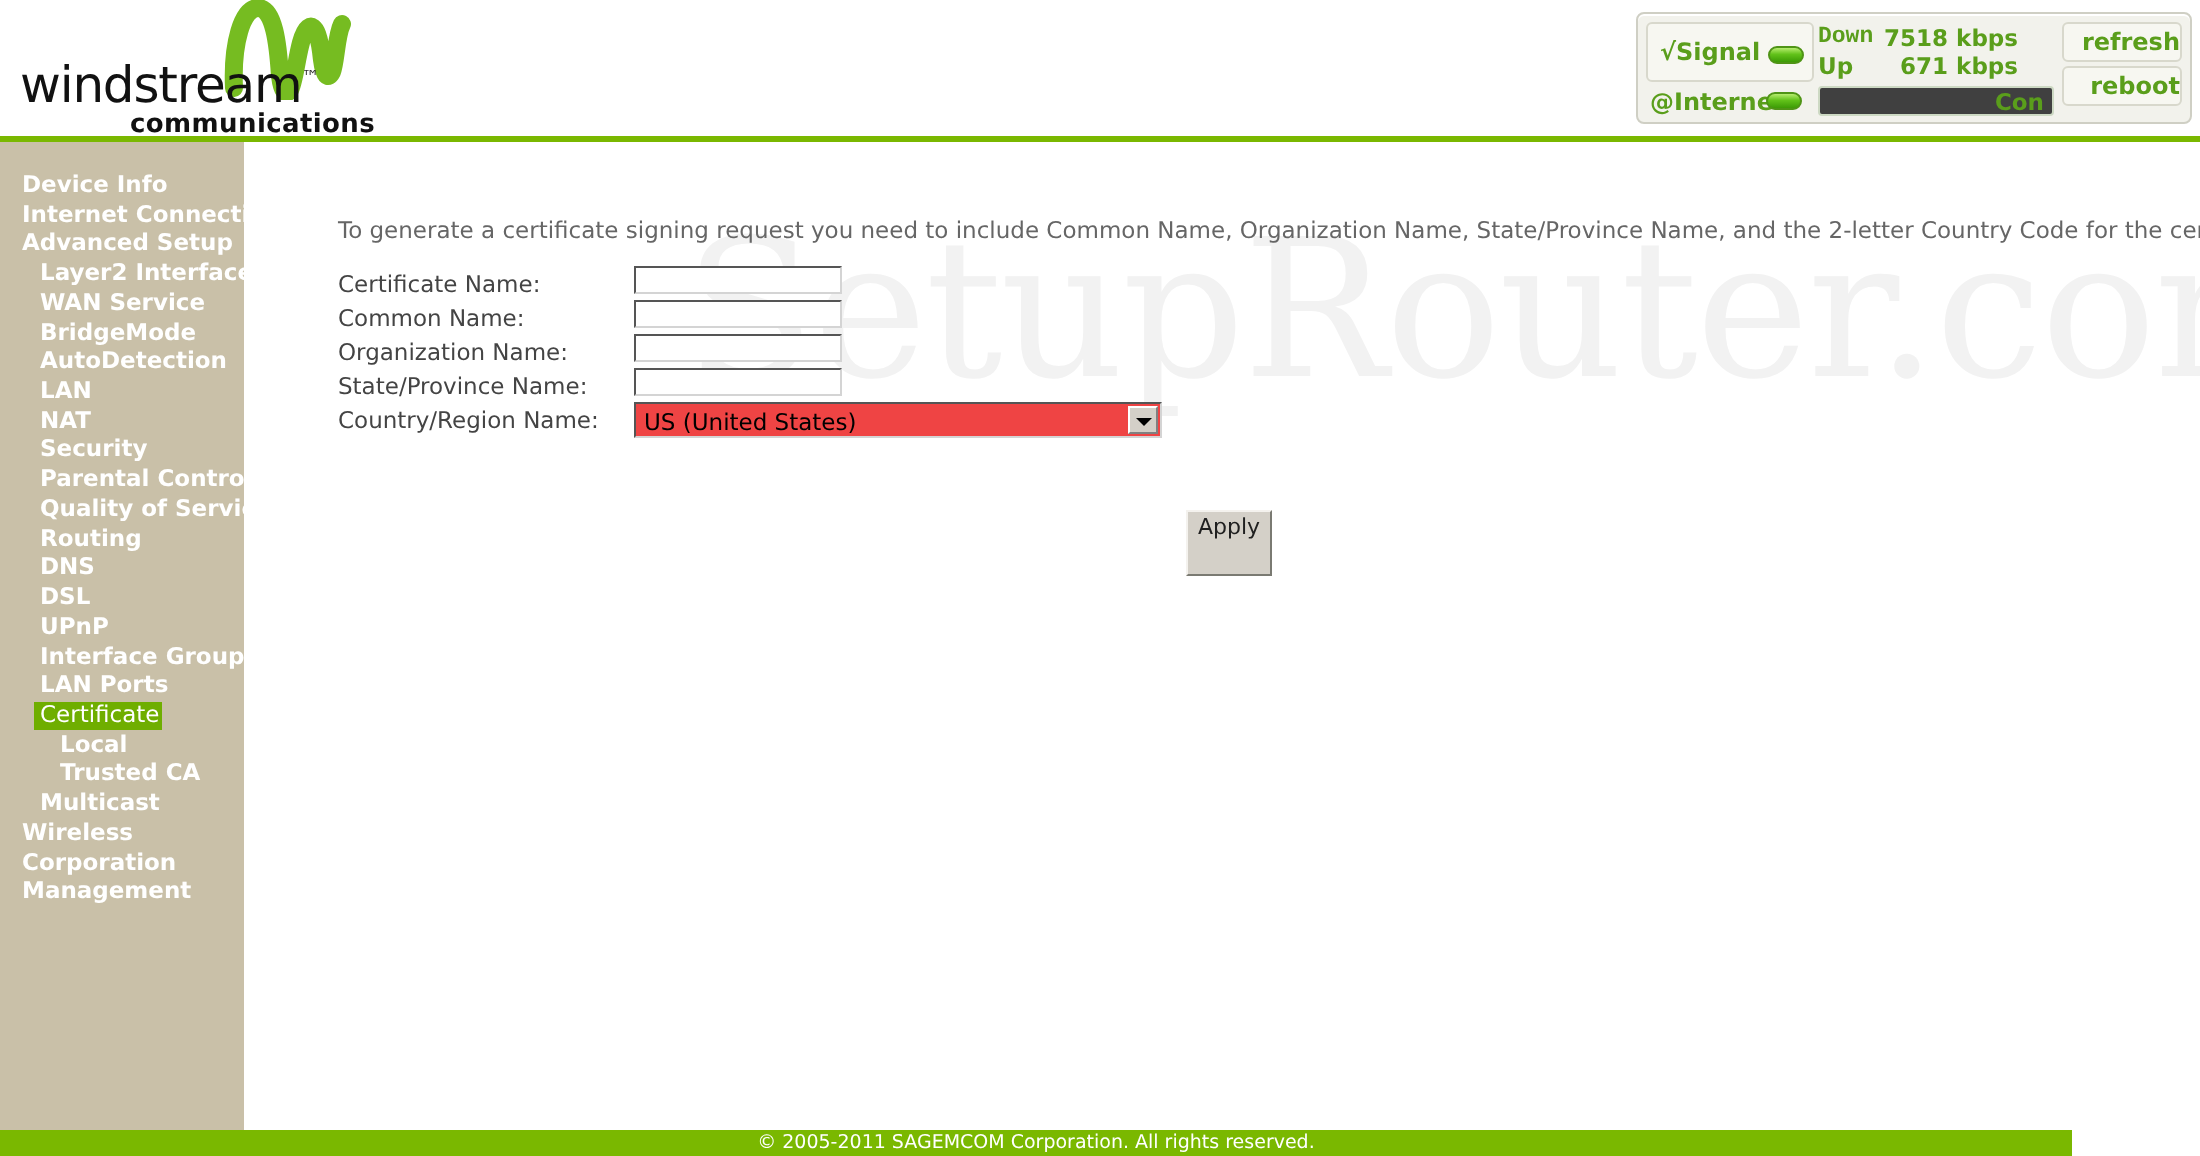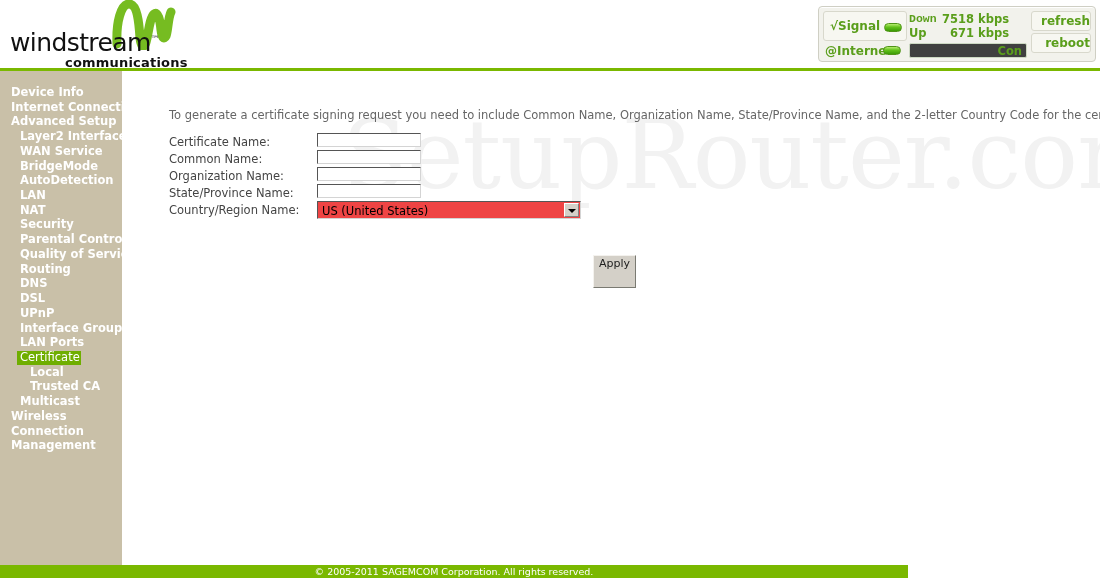--- a/index.html
+++ b/index.html
@@ -325,21 +325,21 @@
     color: #202020;
     text-align: center;
     line-height: 15px;
     cursor: pointer;
   }
 
   
   #footer {
     position: absolute;
     left: 0; top: 565px;
-    width: 908px;
+    width: 1036px;
     height: 13px;
     background: #7ab800;
   }
   #footer-text {
     position: absolute;
     left: 0; right: 0; top: 1px;
     text-align: center;
     font-size: 9.5px;
     color: #ffffff;
     white-space: nowrap;
@@ -407,21 +407,21 @@
     <div class="nav-item nav-l1" style="top: 206.36px;">DNS</div>
     <div class="nav-item nav-l1" style="top: 221.08px;">DSL</div>
     <div class="nav-item nav-l1" style="top: 235.8px;">UPnP</div>
     <div class="nav-item nav-l1" style="top: 250.52px;">Interface Grouping</div>
     <div class="nav-item nav-l1" style="top: 265.24px;">LAN Ports</div>
     <div class="nav-item nav-l1 selected" style="top: 279.96px;">Certificate</div>
     <div class="nav-item nav-l2" style="top: 294.68px;">Local</div>
     <div class="nav-item nav-l2" style="top: 309.4px;">Trusted CA</div>
     <div class="nav-item nav-l1" style="top: 324.12px;">Multicast</div>
     <div class="nav-item nav-l0" style="top: 338.84px;">Wireless</div>
-    <div class="nav-item nav-l0" style="top: 353.56px;">Connection</div>
+    <div class="nav-item nav-l0" style="top: 353.56px;">Corporation</div>
     <div class="nav-item nav-l0" style="top: 368.28px;">Management</div>
   </div>
 
 <div id="content">
   <div id="watermark">SetupRouter.com</div>
   <div id="page-desc">To generate a certificate signing request you need to include Common Name, Organization Name, State/Province Name, and the 2-letter Country Code for the certificate.</div>
 
   <div id="form">
     <div id="text-rows">
         <div class="form-row">

